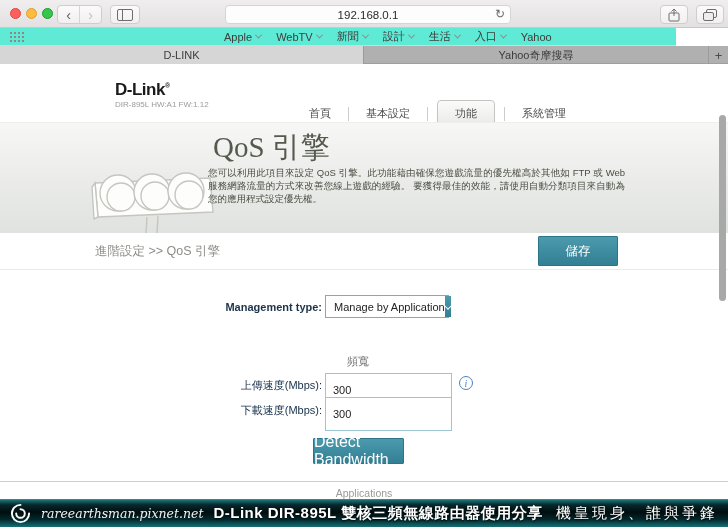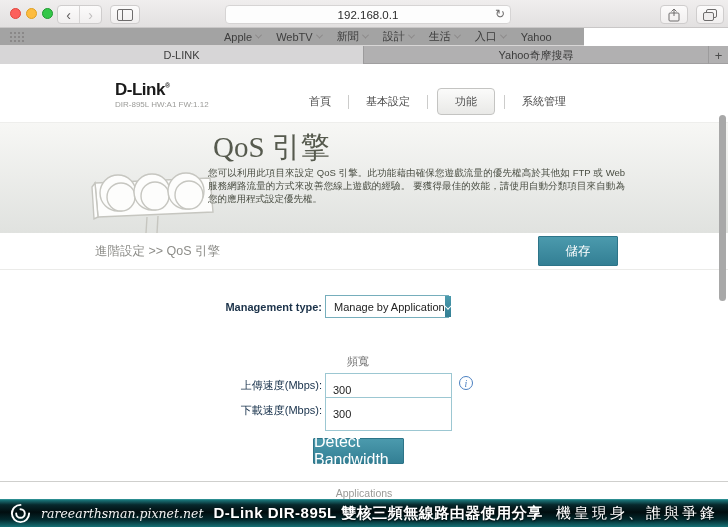--- a/index.html
+++ b/index.html
@@ -21,22 +21,22 @@
   .navgroup .half { flex:1; display:flex; align-items:center; justify-content:center; height:100%; font-size:14px; }
   .navgroup .half.fwd { border-left:1px solid #d6d4d4; color:#c0bebe; }
   .btn-sidebar { left:110px; width:30px; }
   .btn-share { left:660px; width:28px; }
   .btn-tabs { left:696px; width:28px; }
   .urlfield { position:absolute; left:225px; top:5px; width:286px; height:19px; background:#fdfdfd;
     border:1px solid #d6d4d4; border-radius:4px; font-size:11.5px; color:#2b2b2b;
     display:flex; align-items:center; justify-content:center; }
   .reload { position:absolute; right:5px; top:1px; font-size:12px; color:#6b6969; }
 
-  .bookmarksbar { position:absolute; left:0; top:28px; width:584px; height:18px;
-    background:#a3a3a3; border-bottom:1px solid #d8d6d6; }
+  .bookmarksbar { position:absolute; left:0; top:28px; width:676px; height:18px;
+    background:#5eead4; border-bottom:1px solid #d8d6d6; }
   .bm-items { position:absolute; left:224px; top:0; height:17px; display:flex; align-items:center; gap:15px;
     font-size:11px; color:#3d3d3d; white-space:nowrap; }
   .bm-item { display:flex; align-items:center; gap:4px; }
   .chev { width:5px; height:5px; border-right:1.2px solid #8a8888; border-bottom:1.2px solid #8a8888;
     transform:rotate(45deg) translate(-1px,-1px); display:inline-block; }
 
   .tabbar { position:absolute; left:0; top:46px; width:728px; height:18px; background:#b1b0b1;
     display:flex; box-shadow:inset 0 -1px 0 #a09fa0; }
   .tab { height:100%; display:flex; align-items:center; justify-content:center;
     font-size:11px; color:#3c3c3c; }
@@ -50,21 +50,21 @@
 
   .logo-word { position:absolute; left:115px; top:16px; font-size:17px; font-weight:bold; color:#1b1b1b;
     letter-spacing:-0.5px; }
   .logo-reg { font-size:7px; vertical-align:super; }
   .logo-model { position:absolute; left:115px; top:36px; font-size:8px; color:#9b9b98; }
 
   .site-nav { position:absolute; left:292px; top:24px; display:flex; align-items:center; font-size:11px; color:#4a4a4a; }
   .site-nav .nav-item { padding:6px 17px; cursor:pointer; white-space:nowrap; }
   .site-nav .nav-sep { width:1px; height:14px; background:#cccccb; }
   .site-nav .nav-item.active { border:1px solid #c4c4c2; border-radius:4px;
-    background:linear-gradient(#fbfbfa,#e9e9e7); margin:0 9px; padding:5px 17px; color:#555; }
+    background:linear-gradient(#fbfbfa,#e9e9e7); margin:12px 9px; padding:5px 17px; color:#555; }
 
   .hero { position:absolute; left:0; top:58px; width:728px; height:111px;
     background:linear-gradient(#f7f7f5,#e0e2df); border-top:1px solid #eeeeec; }
   .hero-title { position:absolute; left:213px; top:5px; font-family:"Liberation Serif", serif;
     font-size:29px; color:#565a4e; }
   .hero-desc { position:absolute; left:208px; top:43px; width:417px; font-size:9.5px; line-height:13px;
     color:#494d42; text-align:justify; }
   .traffic-illus { position:absolute; left:88px; top:38px; }
 
   .crumb-bar { position:absolute; left:0; top:169px; width:728px; height:37px; background:#fff;

